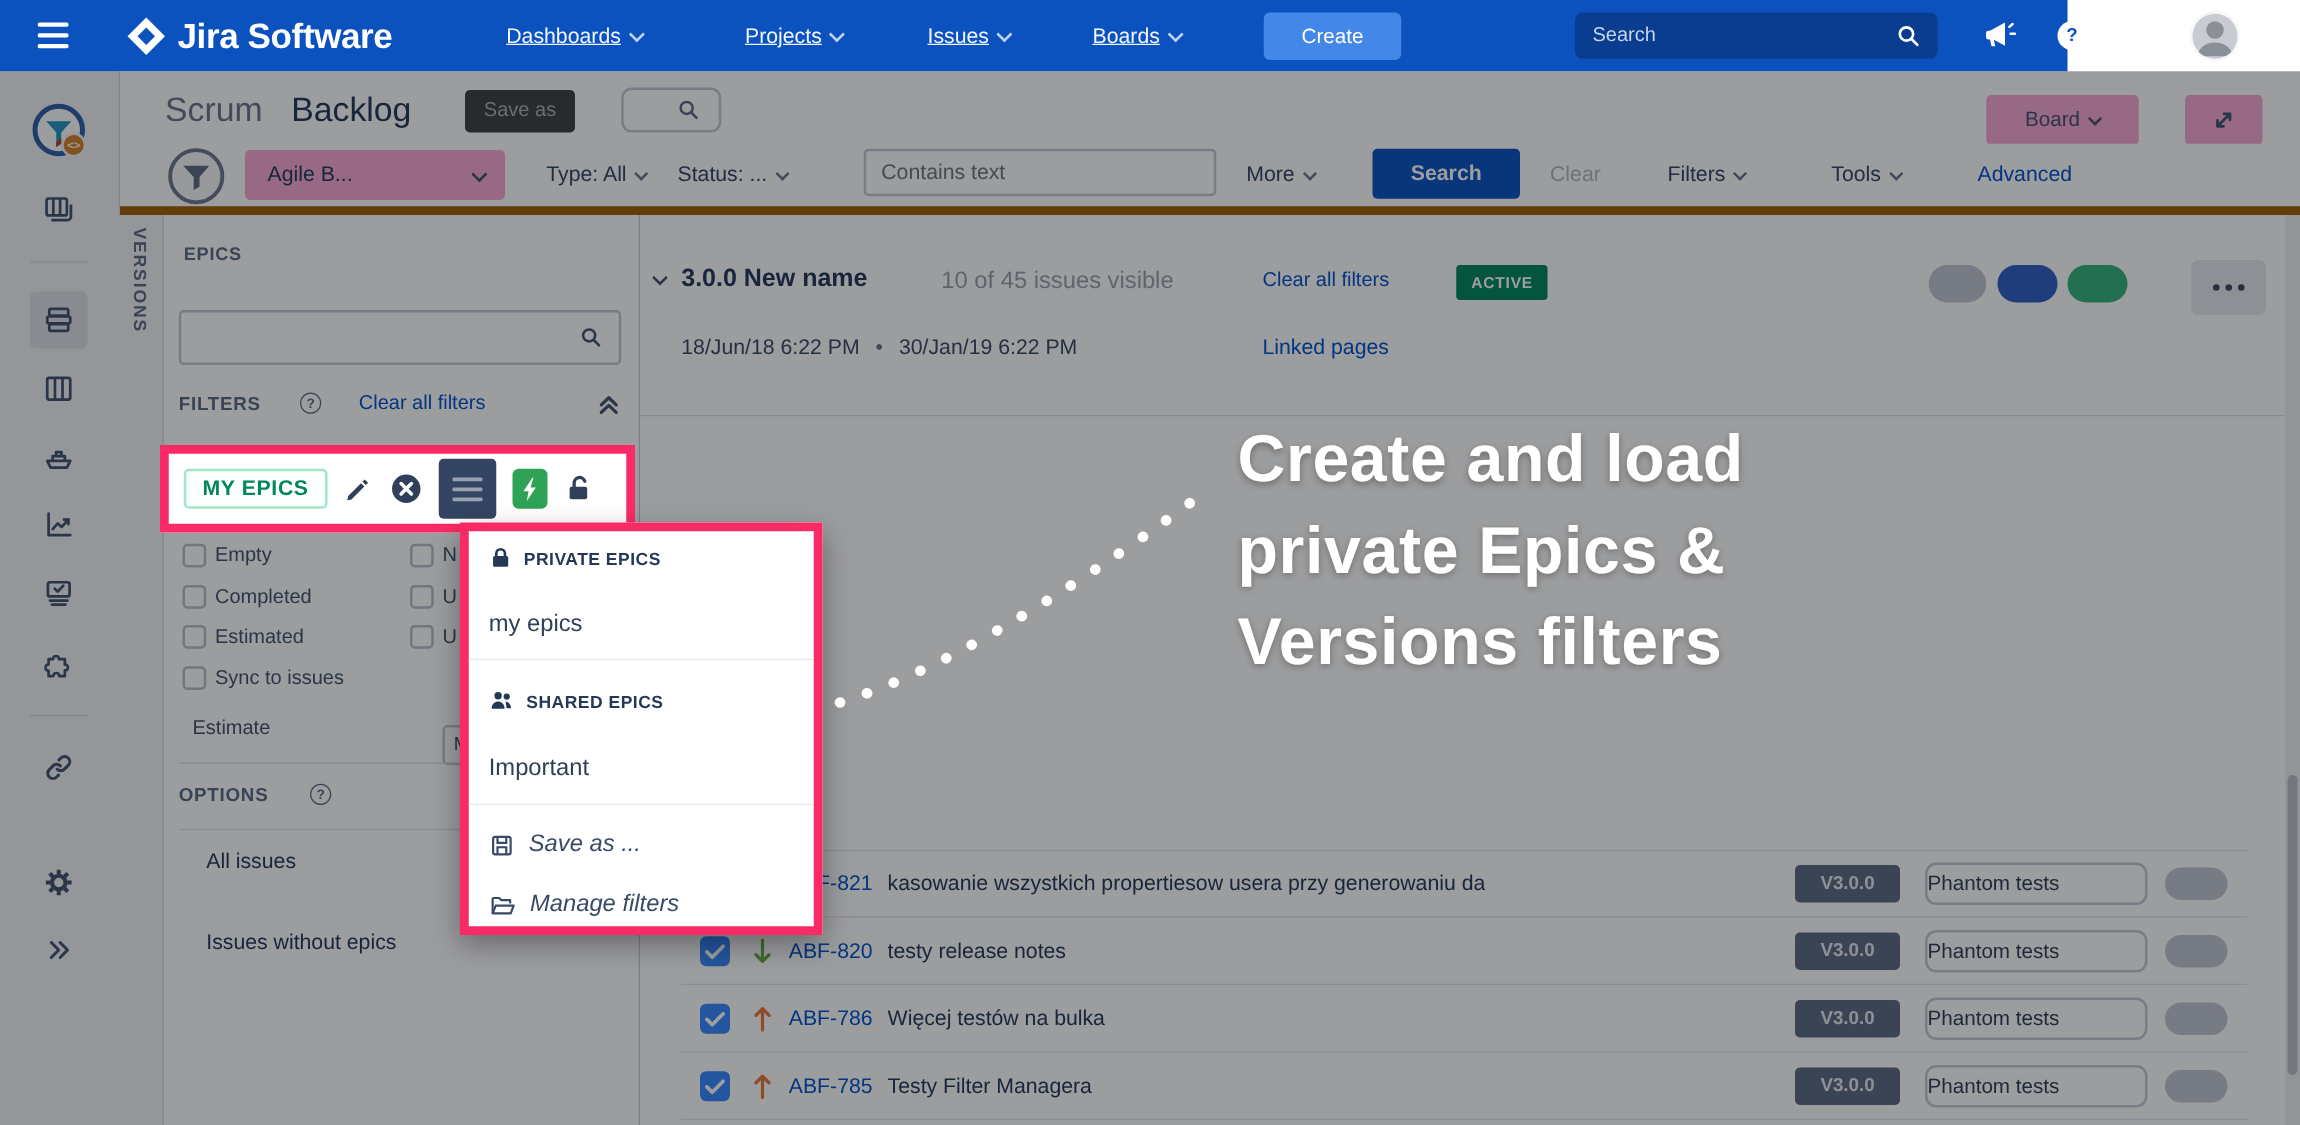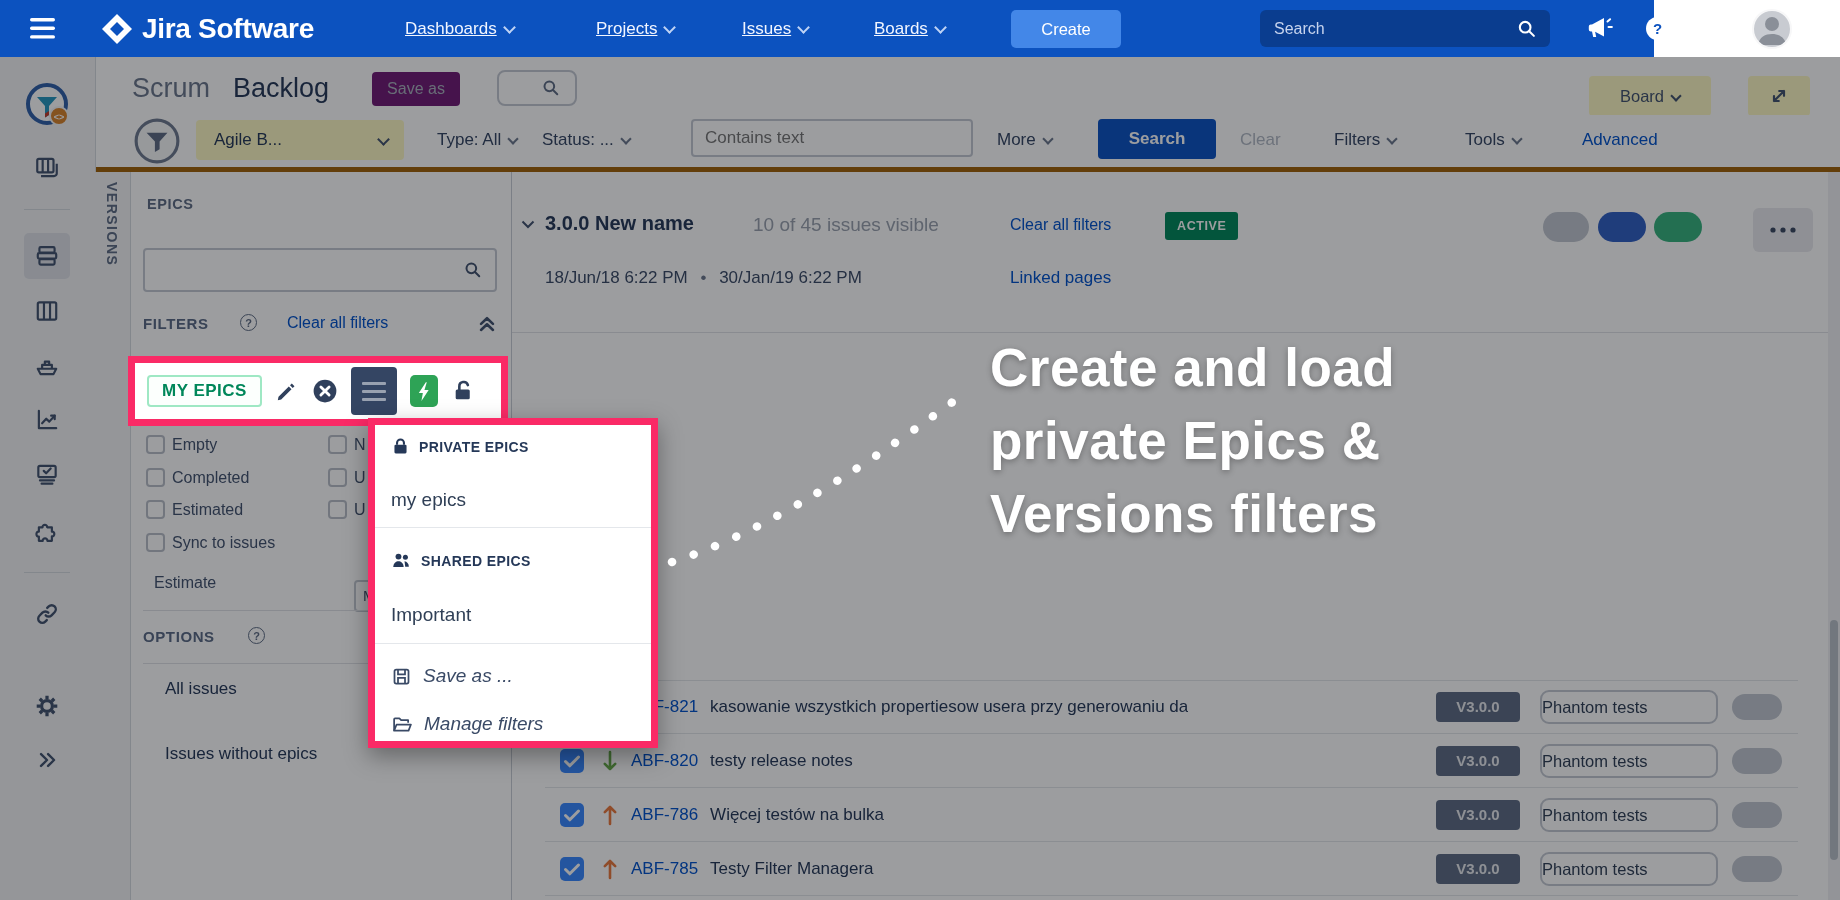--- a/index.html
+++ b/index.html
@@ -14,21 +14,21 @@
   .nav-item .chev{color:#BFD3F5;}
   .create-btn{position:absolute;left:1011px;top:10px;width:110px;height:38px;background:#4387E8;
     border-radius:5px;color:#fff;font-size:16.5px;text-align:center;line-height:38px;cursor:pointer;}
   .nav-search{position:absolute;left:1260px;top:10px;width:290px;height:37px;background:#0A3D8F;
     border-radius:6px;}
   .nav-search input{position:absolute;left:0;top:0;width:250px;height:37px;background:transparent;border:none;
     outline:none;color:#fff;font-size:16px;padding:0 0 0 14px;font-family:inherit;}
   .nav-search input::placeholder{color:#C7D4EE;opacity:1;}
   
   .strip{position:absolute;left:95px;width:1745px;background:#fff;}
-  .gray-btn{background:#fef9c3;border-radius:4px;color:#42526E;text-align:center;cursor:pointer;}
+  .gray-btn{background:#f9a8d4;border-radius:4px;color:#42526E;text-align:center;cursor:pointer;}
   .txt-drop{color:#344563;font-size:17px;cursor:pointer;}
   .txt-drop .chev{color:#6B778C;width:6px;height:6px;}
   
   .sidebar{position:absolute;left:0;top:57px;width:95px;height:843px;background:#F3F4F6;
     border-right:1px solid #D6DAE0;z-index:1;}
   .side-ic{position:absolute;left:34px;width:26px;height:26px;cursor:pointer;}
   .side-div{position:absolute;left:24px;width:46px;height:1px;background:#D6DAE0;}
   .versions-tab{position:absolute;left:95px;top:172px;width:35px;height:728px;background:#F3F4F6;
     border-right:1px solid #D6DAE0;z-index:1;cursor:pointer;}
   .versions-tab span{writing-mode:vertical-rl;font-size:14px;font-weight:bold;color:#5E6C84;
@@ -133,36 +133,36 @@
       <svg width="36" height="36" viewBox="0 0 36 36">
           <circle cx="18" cy="13" r="7" fill="#8A8F98"></circle>
           <path d="M4 34c1-8 7.5-11 14-11s13 3 14 11z" fill="#8A8F98"></path>
         </svg>
     </div>
   </header>
 
   <div class="strip" style="top:57px;height:58px;">
     <div class="abs" style="left:37px;top:16px;font-size:27px;color:#6B778C;">Scrum</div>
     <div class="abs" style="left:138px;top:16px;font-size:27px;color:#253858;font-weight:500;">Backlog</div>
-    <div class="abs gray-btn" style="left:277px;top:15px;width:88px;height:34px;line-height:34px;font-size:16px;background:#701a75;color:#A9B1BD;">Save as</div>
+    <div class="abs gray-btn" style="left:277px;top:15px;width:88px;height:34px;line-height:34px;font-size:16px;background:#404040;color:#A9B1BD;">Save as</div>
     <div class="abs" style="left:402px;top:13px;width:80px;height:36px;border:2px solid #C4C9D2;border-radius:8px;box-sizing:border-box;">
       <svg class="abs" style="left:42px;top:6px;" width="20" height="20" viewBox="0 0 24 24" fill="none" stroke="#5E6C84" stroke-width="2.4" stroke-linecap="round">
           <circle cx="10" cy="10" r="5.8"></circle>
           <path d="M14.4 14.4 19.5 19.5"></path>
         </svg>
     </div>
     <div class="abs gray-btn" style="left:1494px;top:19px;width:122px;height:40px;line-height:40px;font-size:16.5px;"><span>Board</span><i class="chev" style="width:6px;height:6px;"></i></div>
     <div class="abs gray-btn" style="left:1653px;top:19px;width:62px;height:40px;">
       <svg style="margin-top:10px;" width="20" height="20" viewBox="0 0 20 20" fill="none" stroke="#42526E" stroke-width="2.2" stroke-linecap="round">
           <path d="M5 15 15 5M15 5h-4.8M15 5v4.8M5 15h4.8M5 15v-4.8"></path>
         </svg>
     </div>
   </div>
 
-  <div class="strip" style="top:115px;height:57px;border-bottom:5px solid #a16207;box-sizing:border-box;text-decoration:underline;">
+  <div class="strip" style="top:115px;height:57px;border-bottom:7px solid #a16207;box-sizing:border-box;text-decoration:underline;">
     <svg class="abs" style="left:38px;top:2px;" width="48" height="48" viewBox="0 0 46 46">
         <circle cx="23" cy="23" r="20" fill="#F7F8F9" stroke="#6E7A8F" stroke-width="3"></circle>
         <path d="M13 15h20l-7.5 8.5V31l-4.5 2.5V23.5z" fill="#5E6C84"></path>
       </svg>
     <div class="abs gray-btn" style="left:101px;top:5px;width:208px;height:40px;line-height:40px;font-size:17px;color:#253858;text-align:left;padding-left:18px;box-sizing:border-box;"><span>Agile B...</span><i class="chev" style="float:right;margin:15px 16px 0 0;color:#42526E;"></i></div>
     <div class="abs txt-drop" style="left:342px;top:15px;"><span>Type: All</span><i class="chev"></i></div>
     <div class="abs txt-drop" style="left:447px;top:15px;"><span>Status: ...</span><i class="chev"></i></div>
     <input class="abs" style="left: 596px; top: 4px; width: 282px; height: 38px; border: 2px solid rgb(196, 201, 210); border-radius: 4px; box-sizing: border-box; font-size: 17px; color: rgb(52, 69, 99); padding: 12px 12px; font-family: inherit; outline: none;" placeholder="Contains text">
     <div class="abs txt-drop" style="left:902px;top:15px;"><span>More</span><i class="chev"></i></div>
     <div class="abs" style="left:1003px;top:4px;width:118px;height:40px;background:#0A52C4;border-radius:4px;color:#fff;font-size:17px;font-weight:bold;text-align:center;line-height:40px;cursor:pointer;">Search</div>

